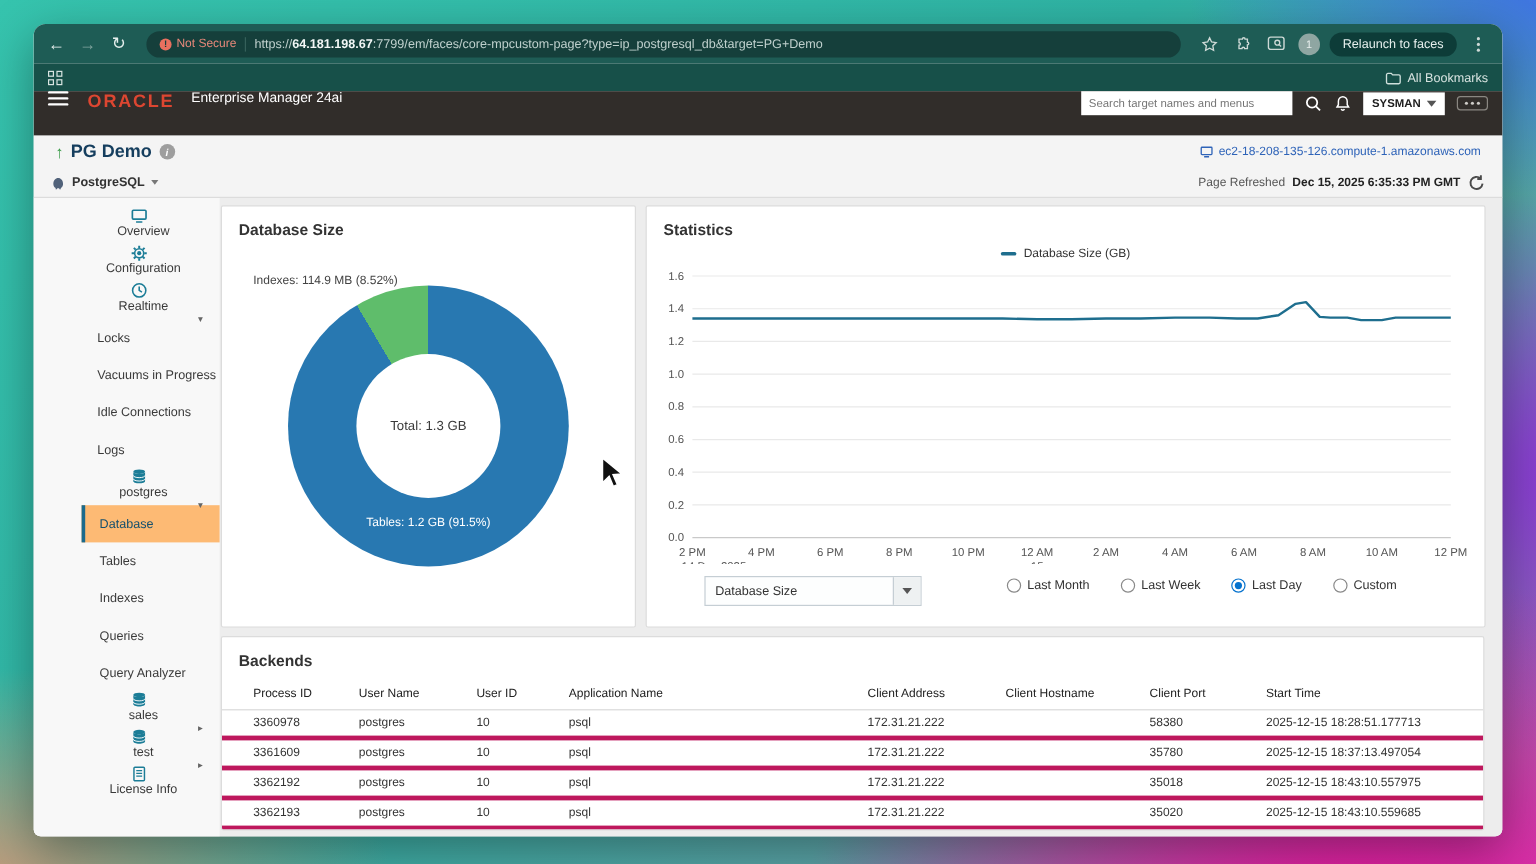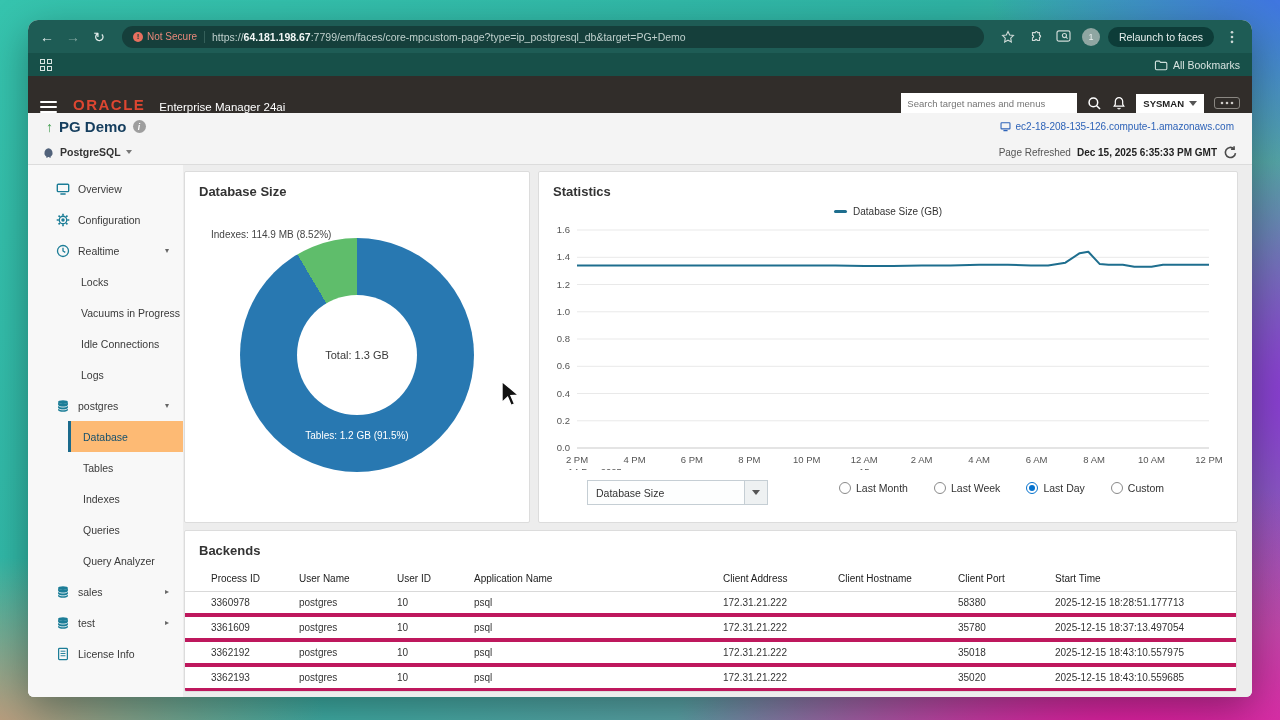--- a/index.html
+++ b/index.html
@@ -30,21 +30,21 @@
   .url b { color:#f2f7f6; }
   .tb-ic { flex:none; display:flex; align-items:center; justify-content:center; width:20px; height:20px; }
   .avatar { width:18px; height:18px; border-radius:50%; background:#8fa6a2; color:#e9efee; font-size:9px; display:flex; align-items:center; justify-content:center; flex:none; }
   .relaunch { flex:none; background:#0d3c38; color:#e6efed; font-size:10.5px; padding:4px 11px; border-radius:13px; }
   .c-bookmarks { height:23px; background:#175049; display:flex; align-items:center; justify-content:space-between; padding:0 12px; flex:none; }
   .bk-right { display:flex; align-items:center; gap:5px; color:#d7e3e0; font-size:10.5px; }
   .apps-grid { display:grid; grid-template-columns:5px 5px; grid-gap:2px; }
   .apps-grid span { width:5px; height:5px; border:1.2px solid #d8e4e1; }
 
   
-  .em-header { height:37px; background:#312d2a; display:flex; align-items:flex-end; padding:0 12px; gap:10px; flex:none; }
+  .em-header { height:37px; background:#312d2a; display:flex; align-items:flex-start; padding:0 12px; gap:10px; flex:none; }
   .hamb { width:17px; display:flex; flex-direction:column; gap:3px; }
   .hamb span { height:2px; background:#fff; border-radius:1px; }
   .brand { color:#dd4631; font-weight:bold; font-size:15px; letter-spacing:1.5px; margin-left:6px; }
   .product { color:#fff; font-size:11.5px; margin-left:4px; }
   .em-right { margin-left:auto; display:flex; align-items:center; gap:10px; }
   .em-search { width:176px; height:20px; border:none; font-size:9.5px; padding:0 6px; background:#fff; color:#333; }
   .sysman { background:#fff; color:#1d1d1d; font-size:9.5px; font-weight:bold; padding:4px 7px; display:flex; gap:5px; align-items:center; }
   .tri-dn { width:0; height:0; border-left:4px solid transparent; border-right:4px solid transparent; border-top:5px solid #555; }
   .dots-box { border:1px solid #8a8782; border-radius:3px; padding:2px 5px; display:flex; align-items:center; }
 
@@ -59,21 +59,21 @@
   .pgsql { display:flex; align-items:center; gap:5px; font-size:10.5px; font-weight:bold; color:#333; }
   .tri-sm { width:0; height:0; border-left:3.5px solid transparent; border-right:3.5px solid transparent; border-top:4.5px solid #777; }
   .ph2-right { margin-left:auto; display:flex; align-items:center; gap:6px; font-size:10px; color:#555; }
   .ph2-right b { color:#222; }
 
   
   .content { flex:1; position:relative; background:#ededed; }
   .sidebar { position:absolute; left:0; top:0; bottom:0; width:155px; background:#f8f8f8; padding-top:8px; }
   .sb-item { height:31px; display:flex; align-items:center; font-size:10.5px; color:#3a3a3a; cursor:default; border-left:3px solid transparent; }
   .sb-item .ic { width:14px; height:14px; margin-right:8px; flex:none; }
-  .sb-item.lvl0 { padding-left:25px; }
+  .sb-item.lvl0 { padding-left:25px;flex-direction:column; }
   .sb-item.lvl1 { padding-left:50px; }
   .sb-item.lvl2 { margin-left:40px; padding-left:12px; }
   .sb-item.sel { background:#fdba74; border-left-color:#1b6a8c; color:#14506e; font-weight:normal; }
   .sb-chev { margin-left:auto; margin-right:14px; color:#666; font-size:8px; }
 
   .card { position:absolute; background:#fff; border:1px solid #dcdcdc; border-radius:2px; }
   .card-title { font-size:13px; font-weight:bold; color:#333; padding:12px 14px 0; }
 
   
   #card-size { left:156px; top:6px; width:346px; height:352px; }

